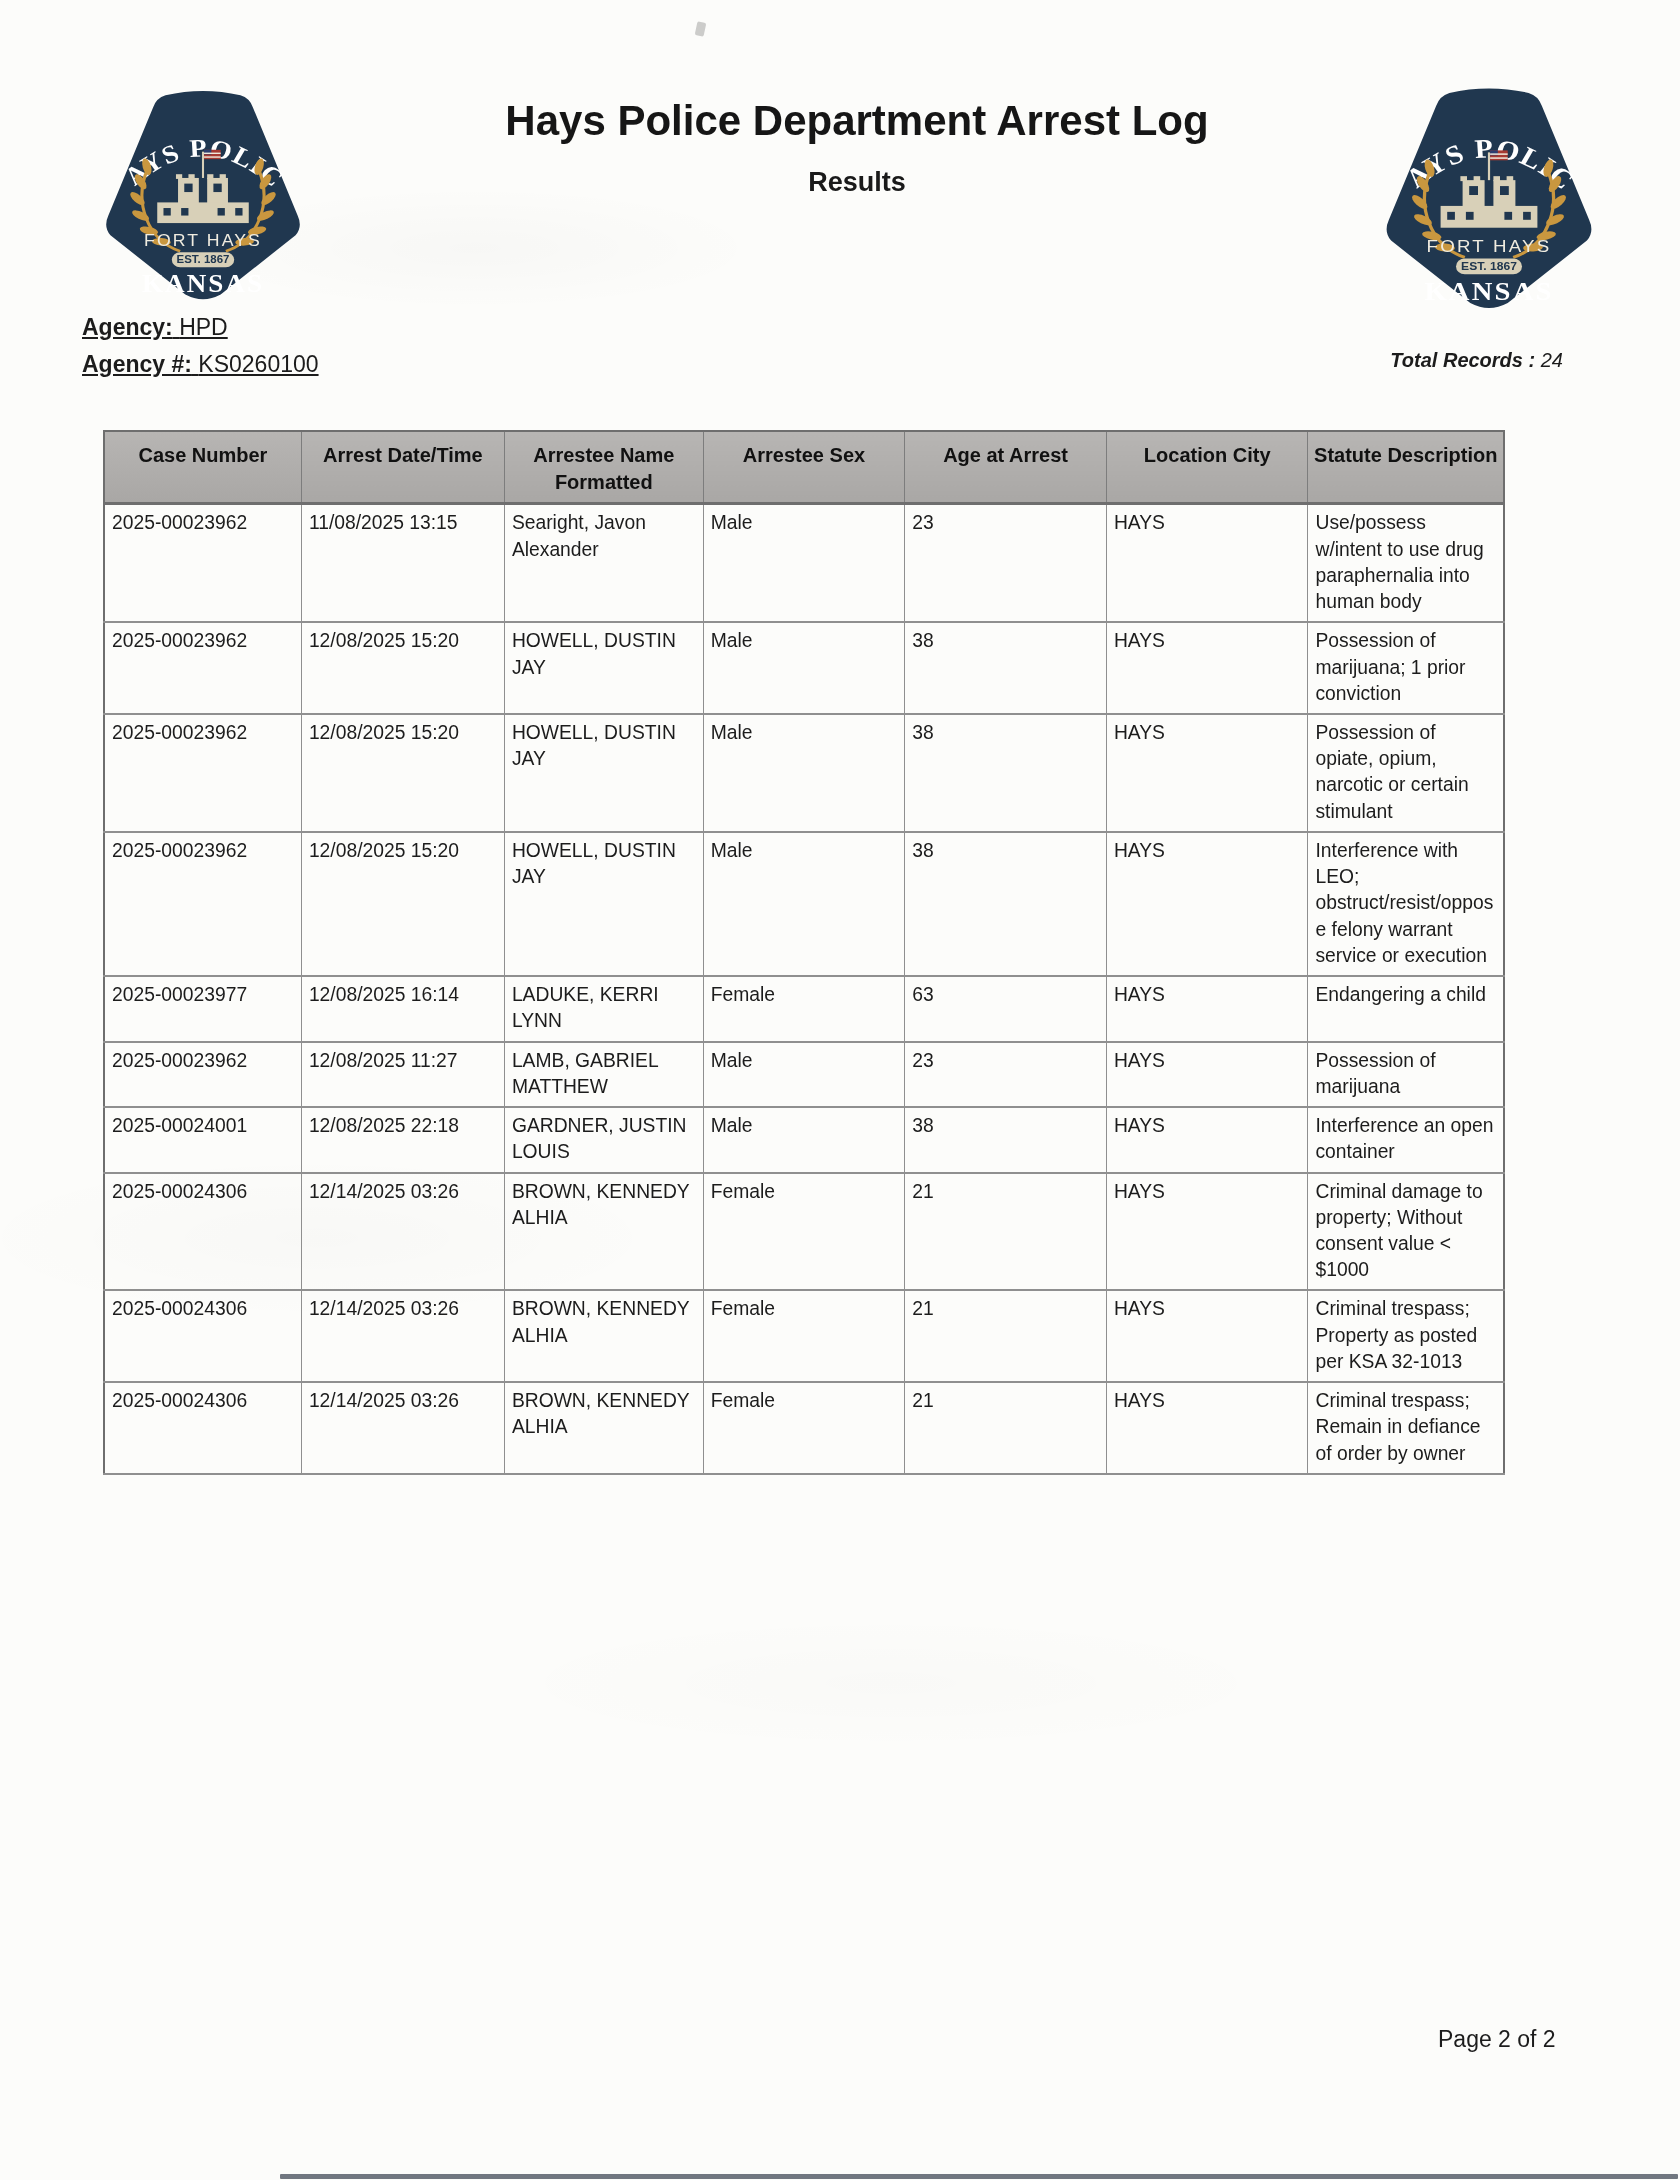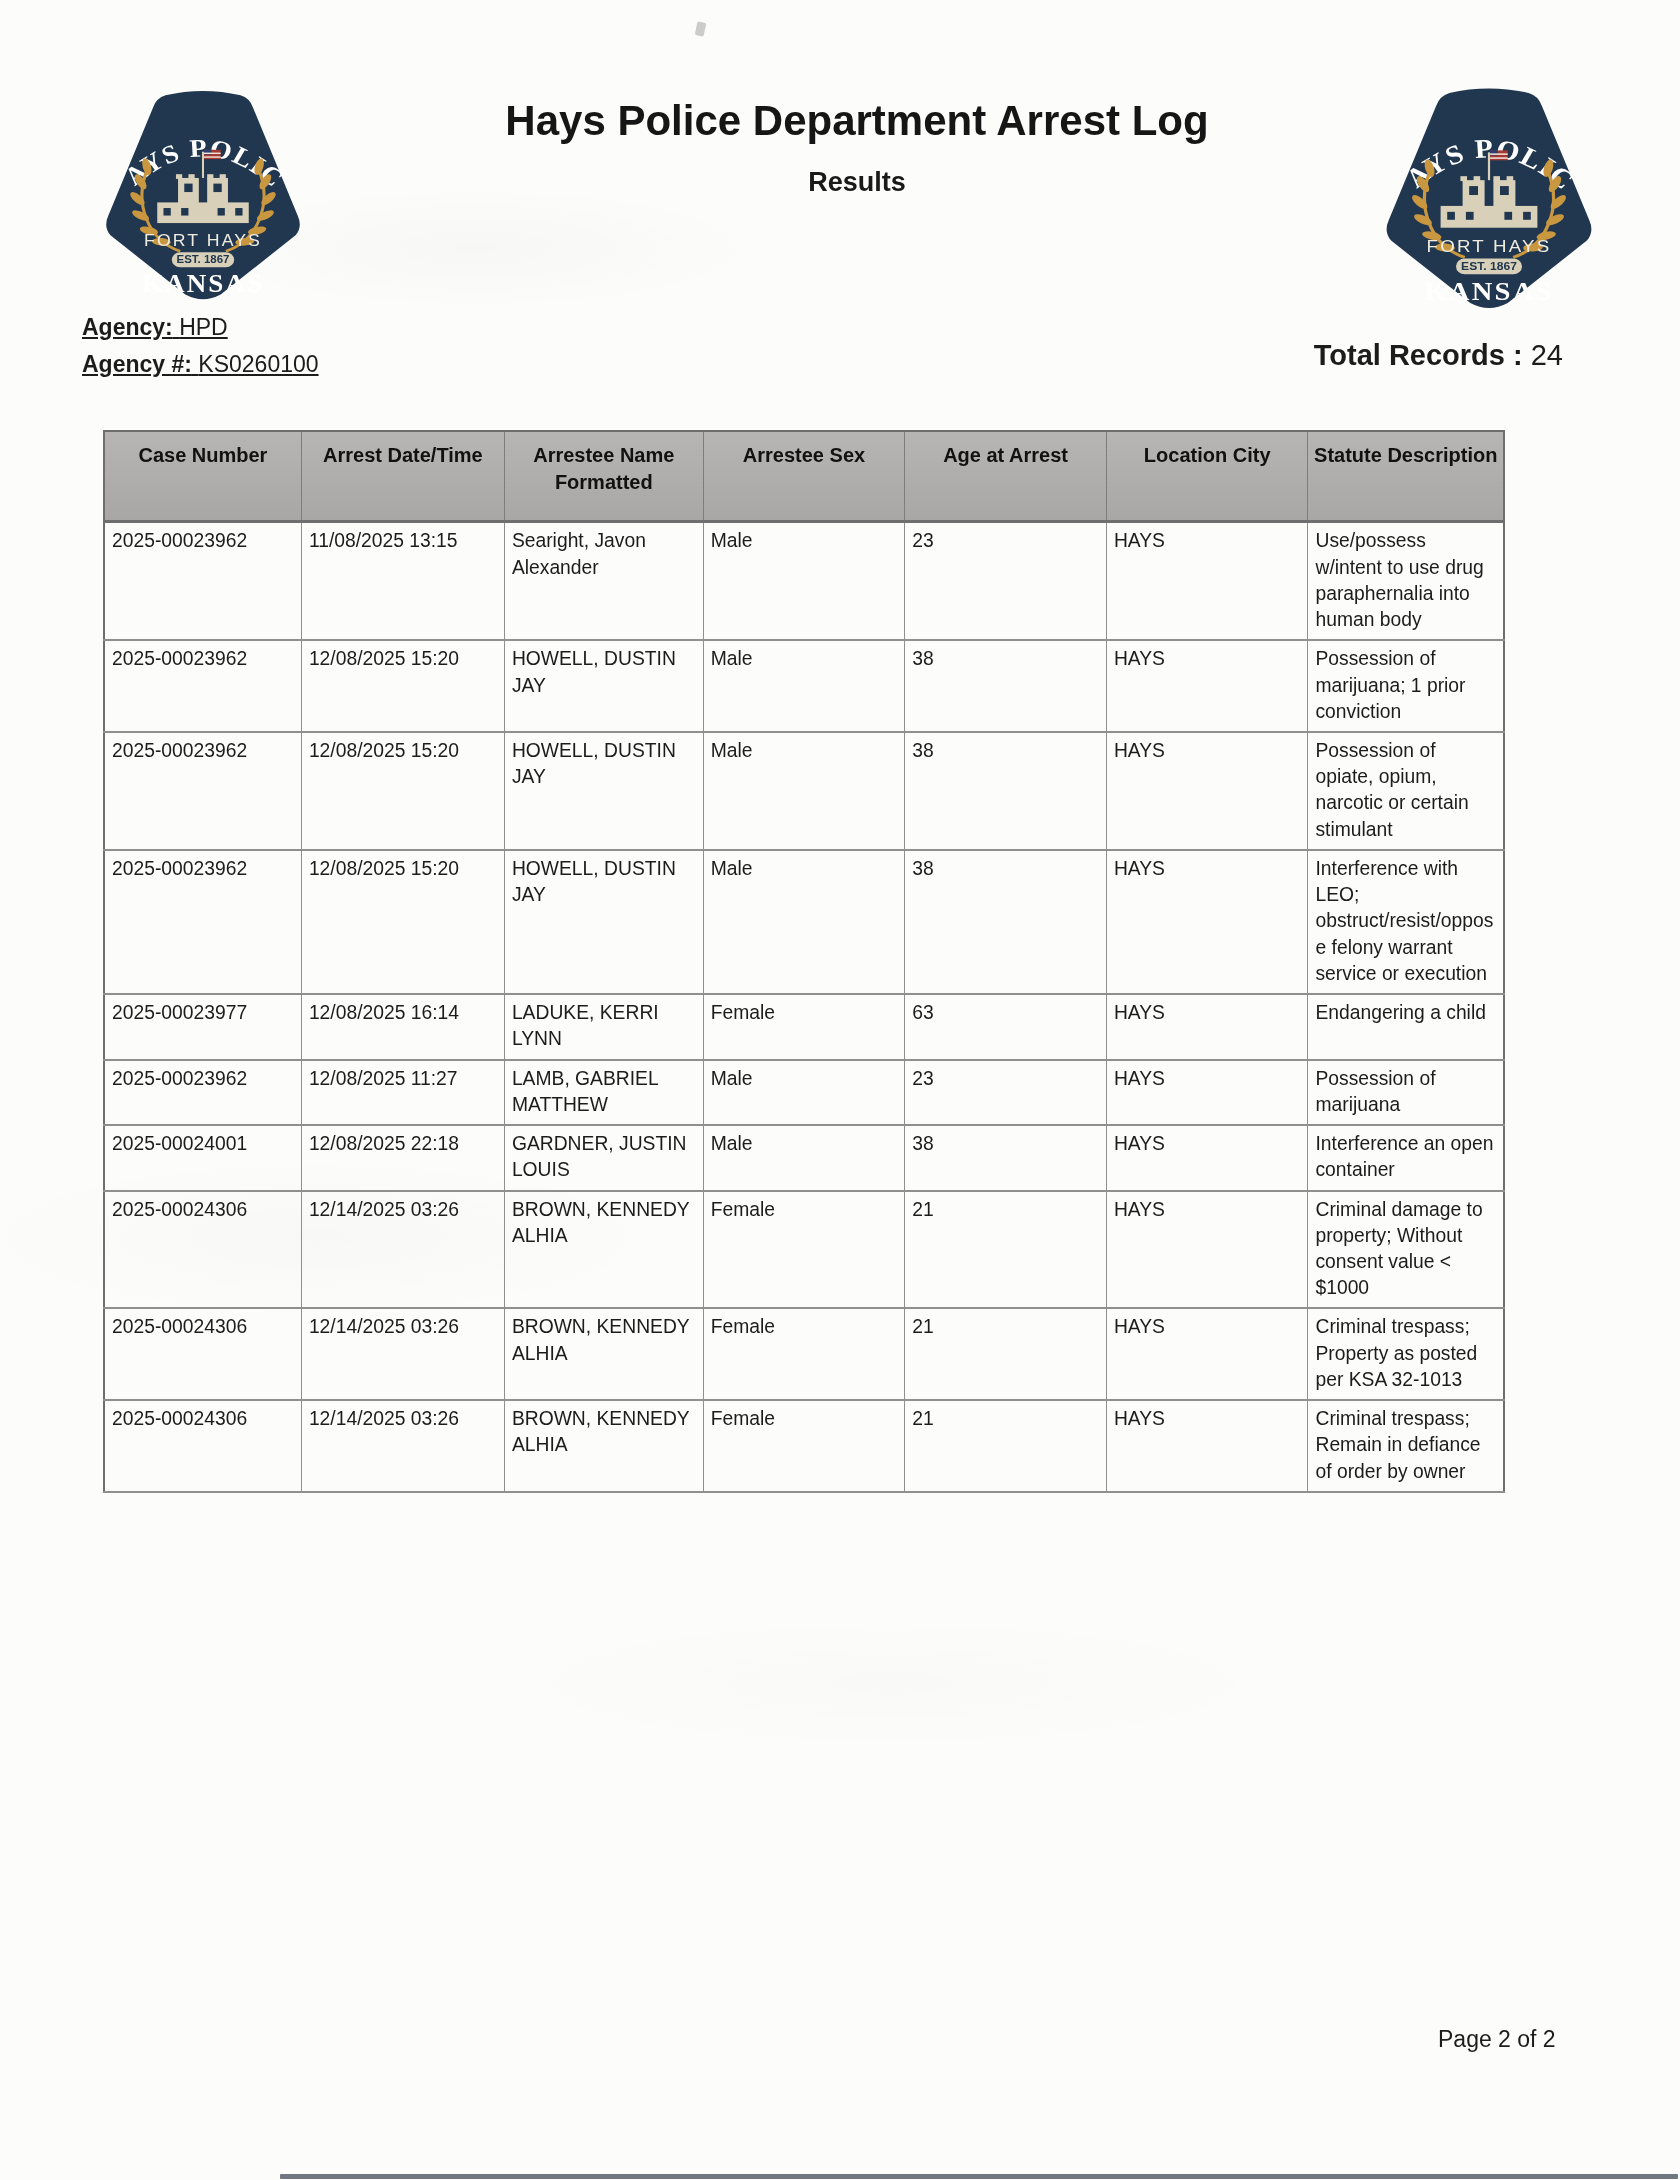--- a/index.html
+++ b/index.html
@@ -18,33 +18,33 @@
   }
   
   .badge{position:absolute;}
   .badge-left{left:99px;top:84px;width:208px;height:218px;}
   .badge-right{left:1379px;top:81px;width:220px;height:230px;}
   .title-block{position:absolute;left:238px;top:97px;width:1238px;text-align:center;}
   .doc-title{margin:0;font-size:42px;font-weight:700;letter-spacing:0;color:#161616;}
   .doc-subtitle{margin:22px 0 0 0;font-size:27px;font-weight:700;color:#1a1a1a;}
   .agency-block{position:absolute;left:82px;top:309px;font-size:23px;line-height:37px;text-decoration:underline;}
   .bold{font-weight:700;}
-  .total-records{position:absolute;top:339px;right:117px;font-size:29px;}
+  .total-records{position:absolute;top:349px;right:117px;font-size:20px;font-style:italic;}
   
   table.arrest-log{
     position:absolute;left:103px;top:430px;width:1402px;
     border-collapse:collapse;table-layout:fixed;
     font-size:19.3px;line-height:1.36;
     border:2px solid #6e6e6e;
   }
   table.arrest-log th{
     background:linear-gradient(#b7b5b3,#a9a7a5);
     font-weight:700;font-size:20px;color:#111;
     text-align:center;vertical-align:top;
-    padding:10px 4px 24px 4px;
+    padding:10px 4px 6px 4px;
     border:1.5px solid #7d7d7d;
     border-bottom:3px solid #6e6e6e;
     margin-left:44px;
   }
   table.arrest-log td{
     border-left:1px solid #8f8f8f;
     border-right:1px solid #8f8f8f;
     border-top:2.5px solid #8f8f8f;
     border-bottom:2.5px solid #8f8f8f;
     vertical-align:top;

